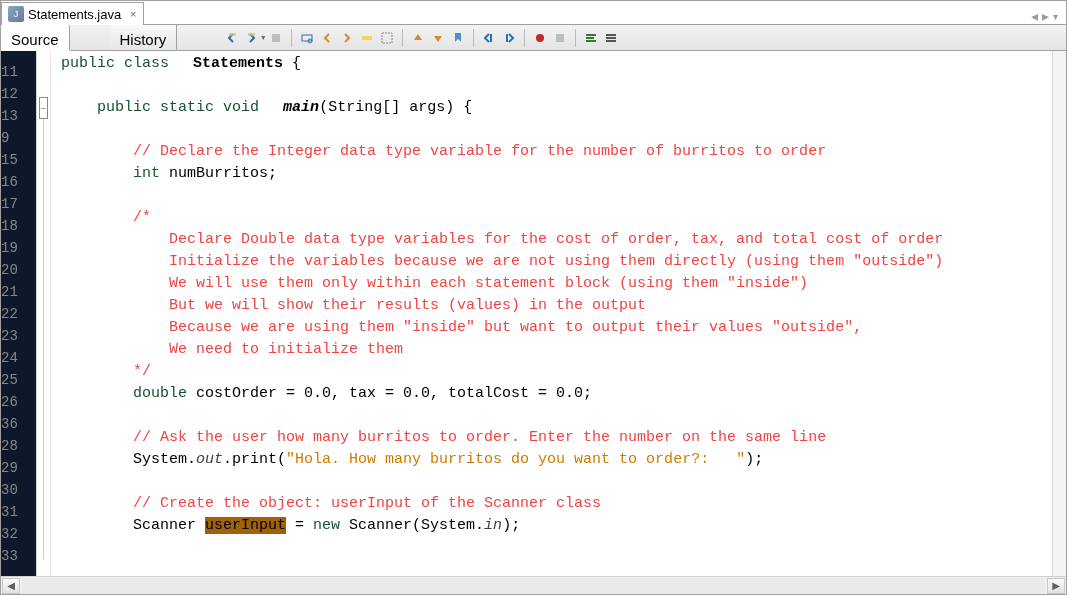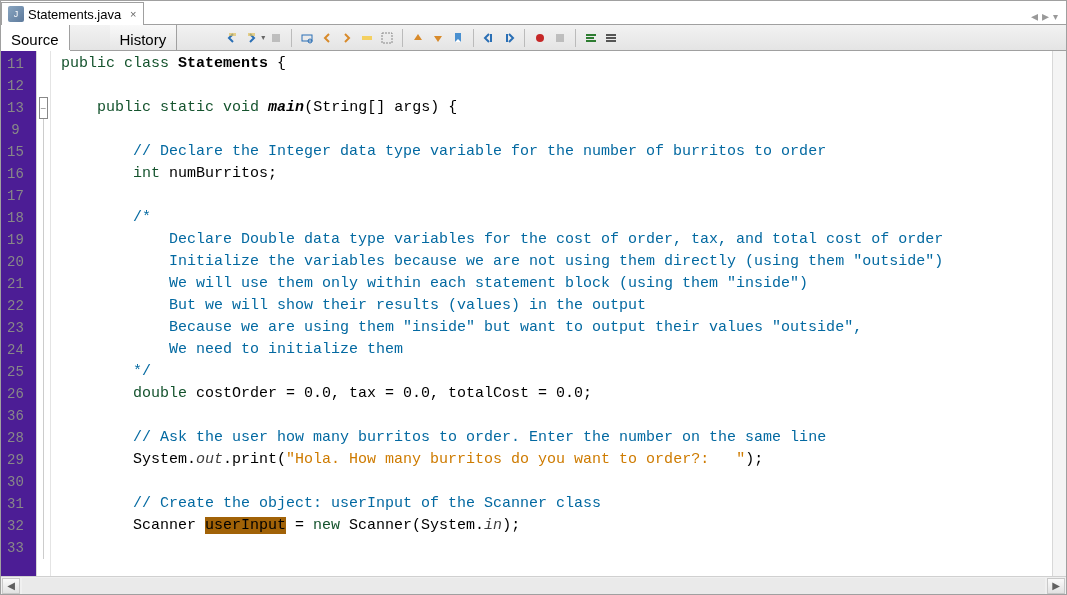--- a/index.html
+++ b/index.html
@@ -11,32 +11,32 @@
 .tab .close { margin-left:6px; width:12px; height:12px; display:inline-flex; align-items:center; justify-content:center; font-size:11px; color:#666; cursor:pointer;}
 .tab-nav { margin-left:auto; display:flex; align-items:center; gap:4px; padding-right:8px; color:#999;}
 .tab-nav span { font-size:14px; }
 .toolbar-row { height:26px; background:linear-gradient(#f2f2f2,#e4e4e4); border-bottom:1px solid #a0a0a0; display:flex; align-items:stretch;gap:40px;}
 .src-tab { padding:3px 10px 0 10px; font-size:15px; border-right:1px solid #a0a0a0; background:linear-gradient(#f9f9f9,#e6e6e6); display:flex; align-items:center;}
 .src-tab.active { background:#fff; box-shadow: inset 0 -2px 0 #fff, 0 1px 0 #fff;}
 .toolbar { display:flex; align-items:center; padding-left:6px; gap:2px;}
 .tsep { width:1px; height:18px; background:#bbb; margin:0 4px;}
 .tbtn { width:18px; height:18px; display:inline-flex; align-items:center; justify-content:center; font-size:12px; border-radius:2px;}
 .editor-wrap { position:absolute; top:50px; left:0; right:0; bottom:18px; display:flex; overflow:hidden;}
-.gutter { width:36px; background:#4c1d95; border-right:1px solid #d8d8d8; text-align:center; padding-top:2px;}
+.gutter { width:36px; background:#0f172a; border-right:1px solid #d8d8d8; text-align:left; padding-top:10px;}
 .gutter div { height:22px; line-height:22px; padding-right:6px; color:#888; font-family:Consolas,Monaco,'Courier New',monospace; font-size:14px;}
 .fold-gutter { width:14px; background:#fff; border-right:1px solid #e4e4e4; padding-top:2px;}
 .fold-gutter div { height:22px; display:flex; align-items:center; justify-content:center; color:#888; font-size:10px;}
 .fold-box { width:9px; height:9px; border:1px solid #888; font-size:8px; line-height:7px; text-align:center; color:#666; background:#fff;}
 .fold-line { width:1px; height:22px; background:#ccc;}
 .code { flex:1; padding:2px 0 0 10px; font-family:Consolas,Monaco,'Courier New',monospace; font-size:15px; white-space:pre; overflow:hidden;}
 .code-line { height:22px; line-height:22px;}
 .kw { color:#14532d; }
-.bold { font-weight:bold; }
+.bold { font-weight:bold;margin-left:15px; }
 .italic { font-style:italic; }
-.comment { color:#0369a1; }
+.comment { color:#ef4444; }
 .str { color:#ce7b00; }
 .static-ref { color:#404040; font-style:italic;}
 .highlight-use { background:#a16207;font-family:Liberation Mono, monospace; }
 .hscroll { position:absolute; left:0; right:0; bottom:0; height:18px; background:#f0f0f0; border-top:1px solid #d0d0d0; display:flex; align-items:center;}
 .hscroll .arrow { width:18px; height:16px; display:flex; align-items:center; justify-content:center; color:#606060; font-size:10px; border:1px solid #c8c8c8; background:linear-gradient(#fafafa,#e2e2e2); margin:0 1px;}
 .hscroll .track { flex:1; height:16px; background:#eaeaea; margin:0 1px;}
 .right-strip { width:14px; background:#f4f4f4; border-left:1px solid #d8d8d8;}
 </style>
 </head>
 <body>

